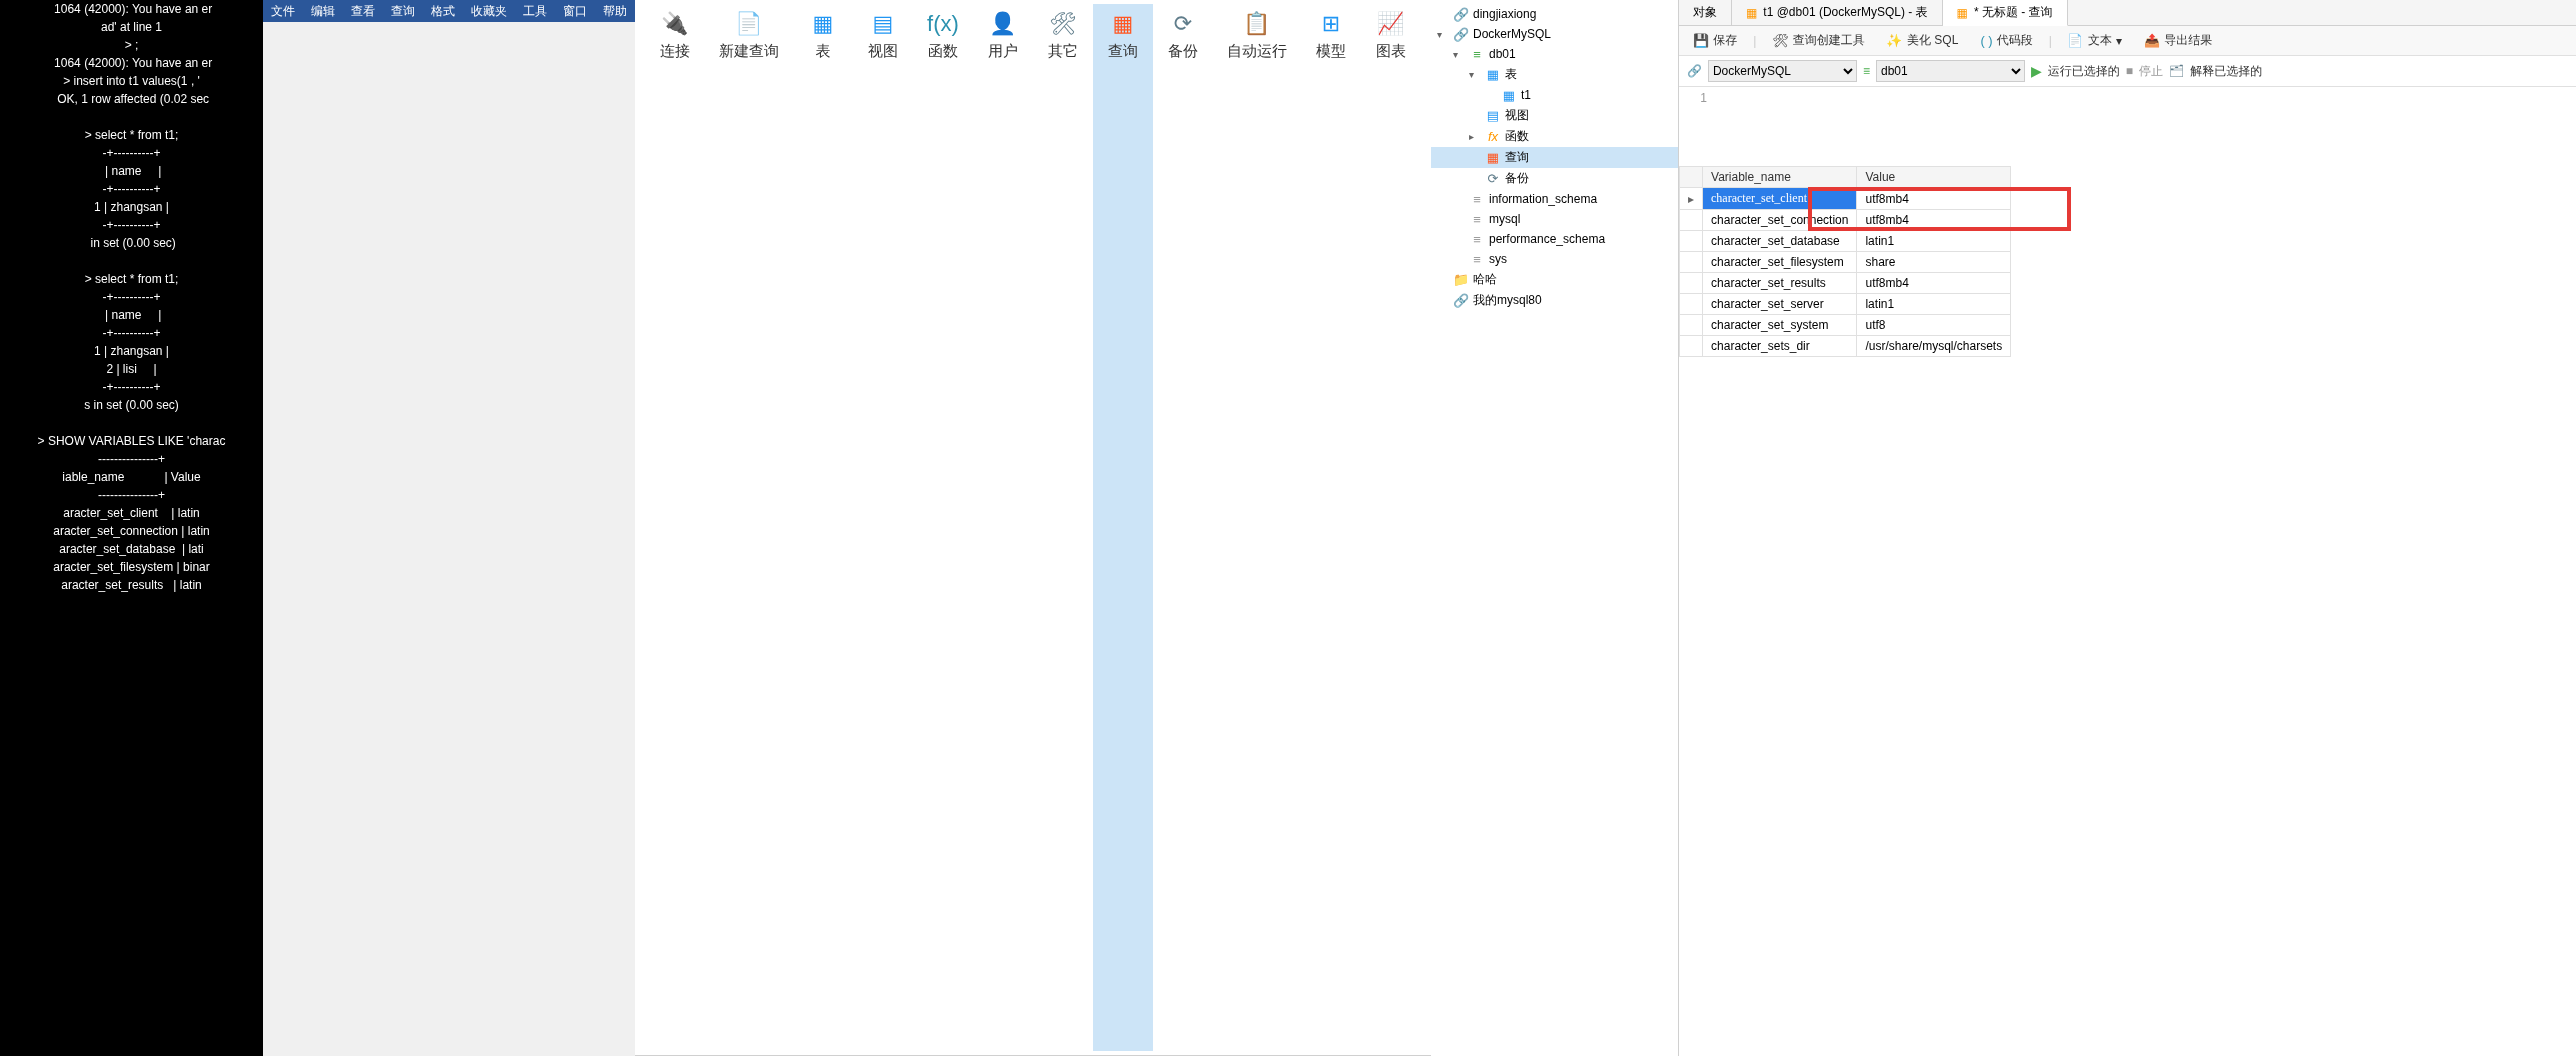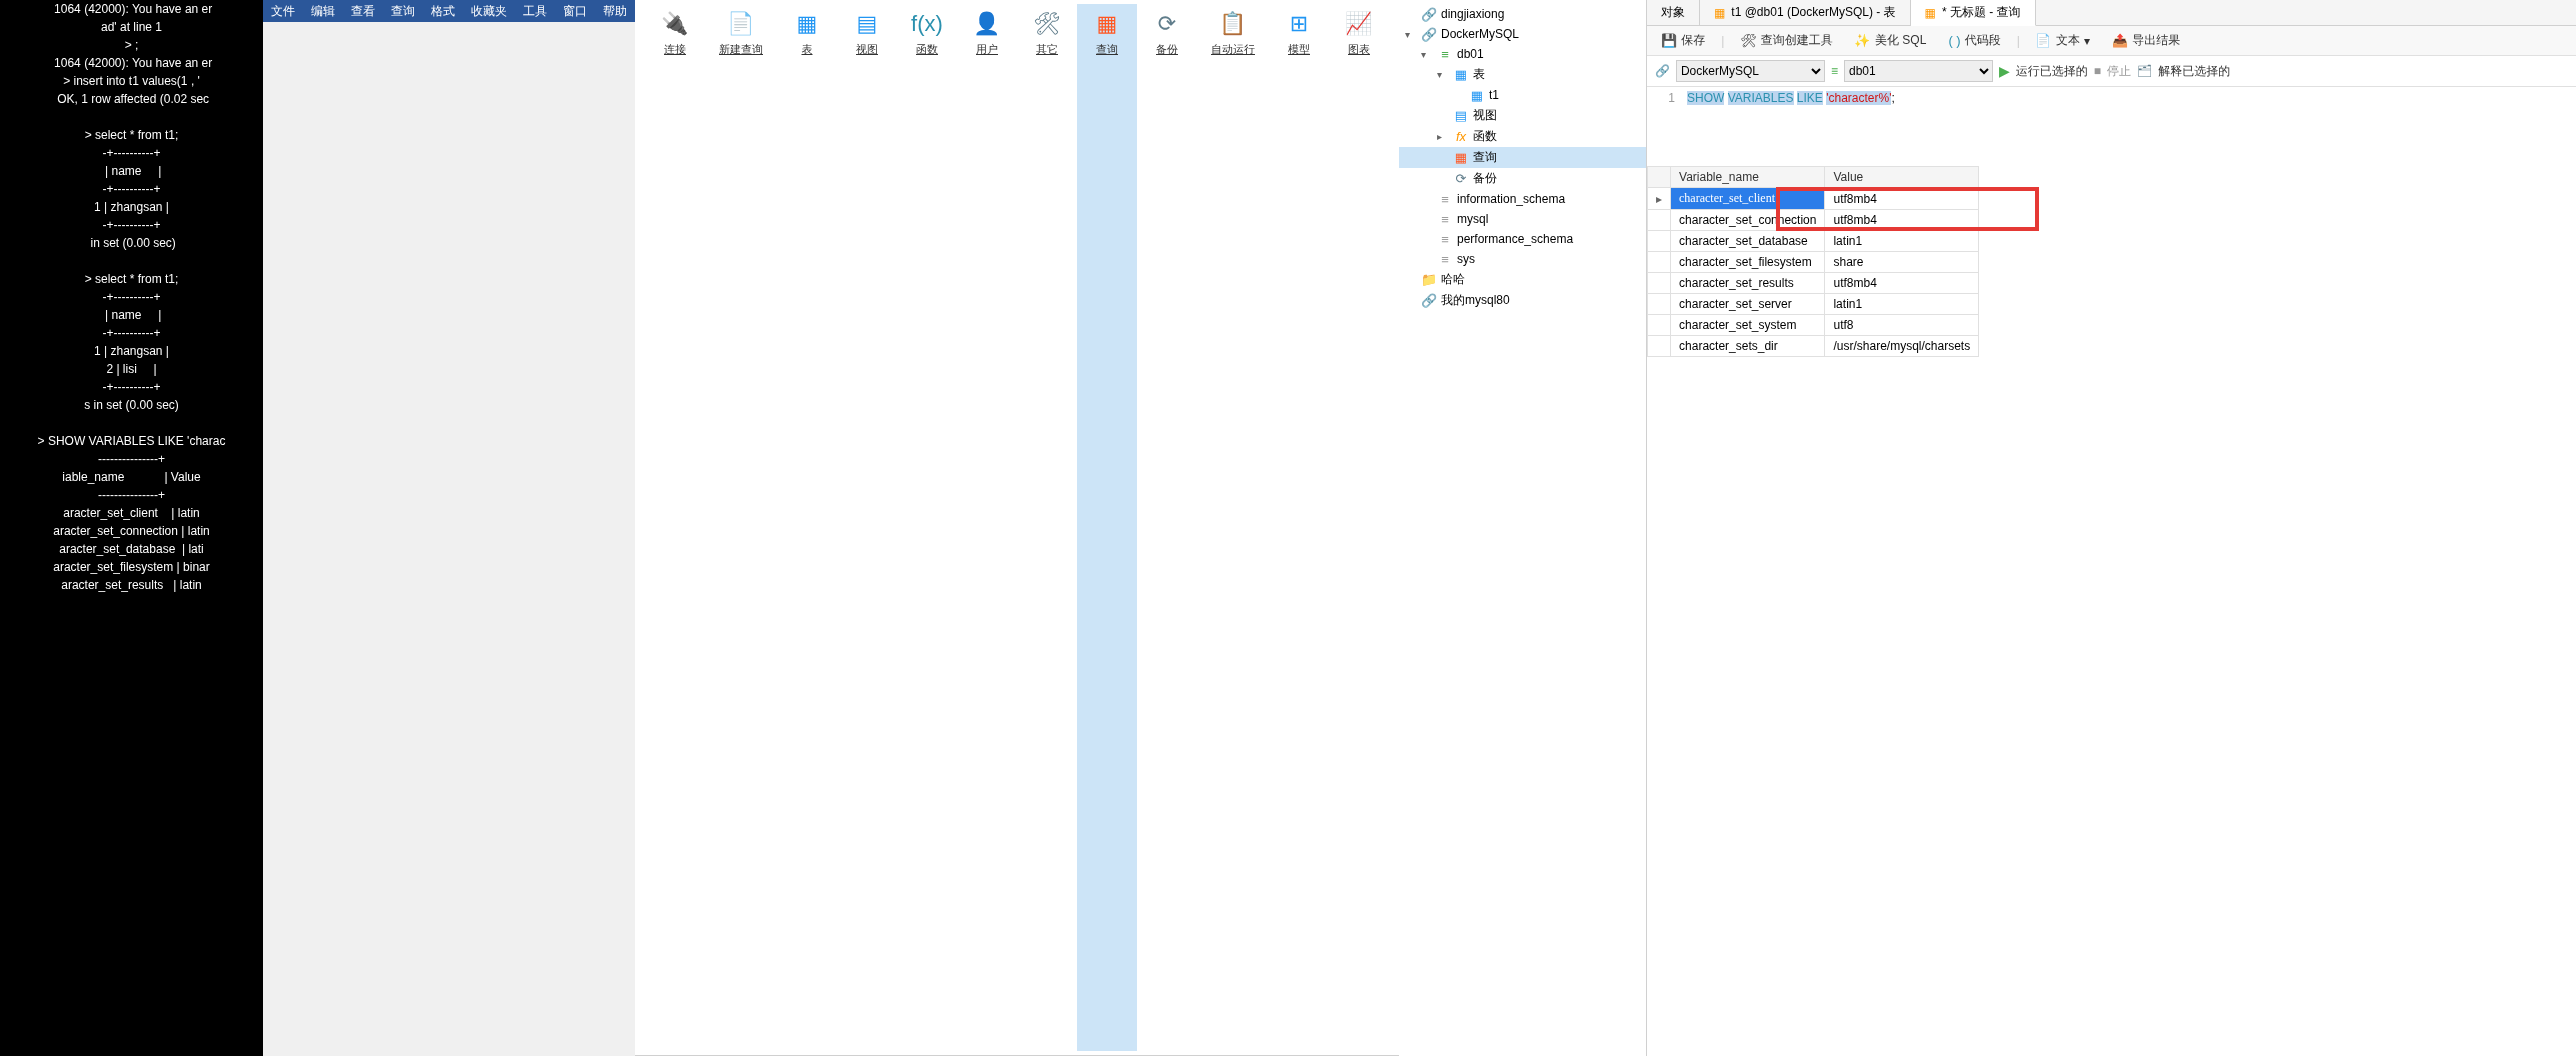--- a/index.html
+++ b/index.html
@@ -14,21 +14,21 @@
 
 
 .menubar { background: #2b579a; color: #fff; display: flex; padding: 2px 8px; gap: 16px; height: 22px; align-items: center; }
 .menubar span { cursor: pointer; }
 
 
 .ribbon { background: #fff; border-bottom: 1px solid #d0d0d0; display: flex; padding: 4px 10px; gap: 0; }
 .ribbon-item { display: flex; flex-direction: column; align-items: center; padding: 4px 14px; cursor: pointer; gap: 2px; }
 .ribbon-item.active { background: #cce4f7; }
 .ribbon-icon { width: 32px; height: 32px; display: flex; align-items: center; justify-content: center; font-size: 22px; }
-.ribbon-label { font-size: 11px; color: #333; text-decoration: underline; }
+.ribbon-label { font-size: 15px; color: #333; }
 
 
 .body { flex: 1; display: flex; overflow: hidden; }
 
 
 .sidebar { width: 248px; background: #fff; border-right: 1px solid #d0d0d0; padding: 4px 0; overflow-y: auto; }
 .tree-item { display: flex; align-items: center; padding: 2px 4px; gap: 4px; cursor: pointer; white-space: nowrap; }
 .tree-item.selected { background: #cce4f7; }
 .tree-indent-0 { padding-left: 6px; }
 .tree-indent-1 { padding-left: 22px; }
@@ -325,26 +325,20 @@
         <span class="run-btn">▶</span>
         <span class="sel-label">运行已选择的</span>
         <span class="stop-btn">■</span>
         <span class="sel-label" style="color:#999">停止</span>
         <span style="color:#607d8b">🗂</span>
         <span class="sel-label">解释已选择的</span>
       </div>
 
       <div class="editor">
         <div class="gutter">1</div>
-        <div class="sql-line">
-          <span class="sql-kw">SHOW</span>
-          <span class="sql-kw">VARIABLES</span>
-          <span class="sql-kw">LIKE</span>
-          <span class="sql-str">'character%'</span><span>;</span>
-        </div>
       </div>
 
 
       <div class="result-wrap">
         <table class="result" id="result">
             <tbody>
               <tr>
                 <th class="row-marker"></th>
                 <th>Variable_name</th>
                 <th>Value</th>

